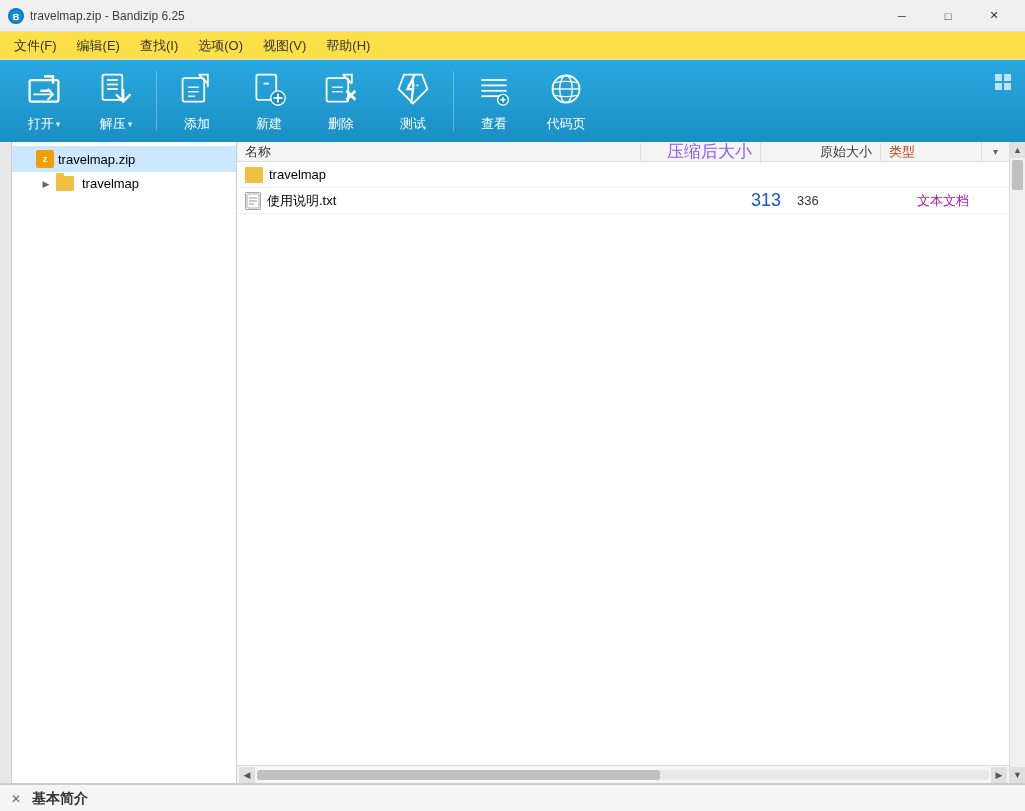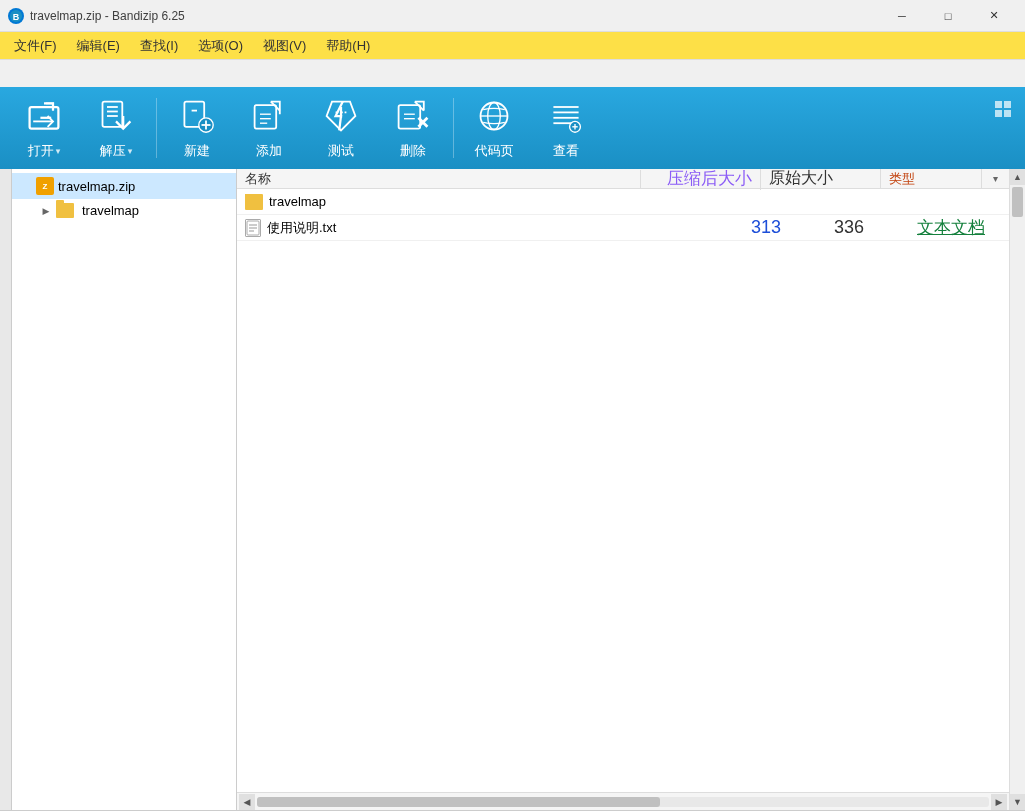--- a/index.html
+++ b/index.html
@@ -79,21 +79,20 @@
 
     
     .toolbar {
       height: 82px;
       background: linear-gradient(180deg, #29a8e0 0%, #1a8fc4 100%);
       display: flex;
       align-items: center;
       padding: 0 8px;
       gap: 0;
       position: relative;
-      margin-top: 27px;
     }
     .toolbar-btn {
       display: flex;
       flex-direction: column;
       align-items: center;
       justify-content: center;
       padding: 8px 16px;
       cursor: pointer;
       color: white;
       border-radius: 4px;
@@ -215,21 +214,22 @@
       width: 120px;
       padding: 0 8px;
       text-align: right;
       font-size: 17px;
       color: #8b5cf6;
       border-right: 1px solid #ddd;
     }
     .col-original {
       width: 120px;
       padding: 0 8px;
-      font-size: 16px;
+      text-align: right;
+      font-size: 13px;
       color: #333;
       border-right: 1px solid #ddd;
     }
     .col-type {
       width: 100px;
       padding: 0 8px;
       font-size: 13px;
       color: #c2410c;
     }
     .col-dropdown {
@@ -268,30 +268,29 @@
     .file-cell-compressed {
       width: 120px;
       padding: 0 8px;
       text-align: right;
       font-size: 18px;
       color: #1d4ed8;
     }
     .file-cell-original {
       width: 120px;
       padding: 0 8px;
-      text-align: center;
-      font-size: 18px;
+      text-align: left;
+      font-size: 13px;
       color: #333;
     }
     .file-cell-type {
       width: 100px;
       padding: 0 8px;
-      font-size: 17px;
-      color: #15803d;
-      text-decoration: underline;
+      font-size: 13px;
+      color: #a21caf;
     }
 
     
     .file-folder-icon {
       width: 18px;
       height: 16px;
       background: #f0c040;
       border-radius: 1px;
       flex-shrink: 0;
       position: relative;
@@ -501,100 +500,100 @@
       <span class="btn-label">解压</span>
       <span class="btn-arrow">▾</span>
     </div>
   </div>
 
   <div class="toolbar-sep"></div>
 
   <div class="toolbar-btn">
     <div class="btn-icon">
       <svg class="svg-icon" viewBox="0 0 40 40">
-        <rect x="6" y="4" width="22" height="28" rx="2" fill="none" stroke="white" stroke-width="2"></rect>
-        <line x1="14" y1="14" x2="20" y2="14" stroke="white" stroke-width="2"></line>
-        <circle cx="30" cy="30" r="8" fill="#1a8fc4" stroke="white" stroke-width="1.5"></circle>
-        <line x1="30" y1="25" x2="30" y2="35" stroke="white" stroke-width="2"></line>
-        <line x1="25" y1="30" x2="35" y2="30" stroke="white" stroke-width="2"></line>
-      </svg>
-    </div>
-    <span class="btn-label">新建</span>
-  </div>
-
-  <div class="toolbar-btn">
-    <div class="btn-icon">
-      <svg class="svg-icon" viewBox="0 0 40 40">
         <rect x="4" y="8" width="24" height="26" rx="2" fill="none" stroke="white" stroke-width="2"></rect>
         <polyline points="22,4 32,4 32,18" fill="none" stroke="white" stroke-width="2"></polyline>
         <line x1="22" y1="4" x2="32" y2="14" stroke="white" stroke-width="2"></line>
         <line x1="10" y1="18" x2="22" y2="18" stroke="white" stroke-width="1.5"></line>
         <line x1="10" y1="23" x2="22" y2="23" stroke="white" stroke-width="1.5"></line>
         <line x1="10" y1="28" x2="18" y2="28" stroke="white" stroke-width="1.5"></line>
       </svg>
     </div>
     <span class="btn-label">添加</span>
   </div>
 
   <div class="toolbar-btn">
     <div class="btn-icon">
       <svg class="svg-icon" viewBox="0 0 40 40">
-        <path d="M10,4 L30,4 L36,20 L20,36 L4,20 Z" fill="none" stroke="white" stroke-width="2"></path>
-        <polyline points="20,10 20,22" stroke="white" stroke-width="2.5"></polyline>
-        <line x1="14" y1="16" x2="26" y2="16" stroke="white" stroke-width="2" stroke-dasharray="3,2"></line>
-
-        <polyline points="22,4 14,20 20,20 18,36" fill="none" stroke="white" stroke-width="2.5"></polyline>
-      </svg>
-    </div>
-    <span class="btn-label">测试</span>
+        <rect x="6" y="4" width="22" height="28" rx="2" fill="none" stroke="white" stroke-width="2"></rect>
+        <line x1="14" y1="14" x2="20" y2="14" stroke="white" stroke-width="2"></line>
+        <circle cx="30" cy="30" r="8" fill="#1a8fc4" stroke="white" stroke-width="1.5"></circle>
+        <line x1="30" y1="25" x2="30" y2="35" stroke="white" stroke-width="2"></line>
+        <line x1="25" y1="30" x2="35" y2="30" stroke="white" stroke-width="2"></line>
+      </svg>
+    </div>
+    <span class="btn-label">新建</span>
   </div>
 
   <div class="toolbar-btn">
     <div class="btn-icon">
       <svg class="svg-icon" viewBox="0 0 40 40">
         <rect x="4" y="8" width="24" height="26" rx="2" fill="none" stroke="white" stroke-width="2"></rect>
         <line x1="22" y1="4" x2="32" y2="14" stroke="white" stroke-width="2"></line>
         <polyline points="22,4 32,4 32,14" fill="none" stroke="white" stroke-width="2"></polyline>
         <line x1="10" y1="18" x2="22" y2="18" stroke="white" stroke-width="1.5"></line>
         <line x1="10" y1="23" x2="22" y2="23" stroke="white" stroke-width="1.5"></line>
         <line x1="26" y1="22" x2="36" y2="32" stroke="white" stroke-width="3"></line>
         <line x1="36" y1="22" x2="26" y2="32" stroke="white" stroke-width="3"></line>
       </svg>
     </div>
     <span class="btn-label">删除</span>
   </div>
 
+  <div class="toolbar-btn">
+    <div class="btn-icon">
+      <svg class="svg-icon" viewBox="0 0 40 40">
+        <path d="M10,4 L30,4 L36,20 L20,36 L4,20 Z" fill="none" stroke="white" stroke-width="2"></path>
+        <polyline points="20,10 20,22" stroke="white" stroke-width="2.5"></polyline>
+        <line x1="14" y1="16" x2="26" y2="16" stroke="white" stroke-width="2" stroke-dasharray="3,2"></line>
+
+        <polyline points="22,4 14,20 20,20 18,36" fill="none" stroke="white" stroke-width="2.5"></polyline>
+      </svg>
+    </div>
+    <span class="btn-label">测试</span>
+  </div>
+
   <div class="toolbar-sep"></div>
-
-  <div class="toolbar-btn">
-    <div class="btn-icon">
-      <svg class="svg-icon" viewBox="0 0 40 40">
-        <circle cx="20" cy="20" r="15" fill="none" stroke="white" stroke-width="2"></circle>
-        <ellipse cx="20" cy="20" rx="7" ry="15" fill="none" stroke="white" stroke-width="1.5"></ellipse>
-        <line x1="5" y1="20" x2="35" y2="20" stroke="white" stroke-width="1.5"></line>
-        <path d="M8,13 Q20,10 32,13" fill="none" stroke="white" stroke-width="1.5"></path>
-        <path d="M8,27 Q20,30 32,27" fill="none" stroke="white" stroke-width="1.5"></path>
-      </svg>
-    </div>
-    <span class="btn-label">代码页</span>
-  </div>
 
   <div class="toolbar-btn">
     <div class="btn-icon">
       <svg class="svg-icon" viewBox="0 0 40 40">
         <line x1="6" y1="10" x2="34" y2="10" stroke="white" stroke-width="2"></line>
         <line x1="6" y1="16" x2="34" y2="16" stroke="white" stroke-width="2"></line>
         <line x1="6" y1="22" x2="34" y2="22" stroke="white" stroke-width="2"></line>
         <line x1="6" y1="28" x2="34" y2="28" stroke="white" stroke-width="2"></line>
         <circle cx="30" cy="32" r="6" fill="#1a8fc4" stroke="white" stroke-width="1.5"></circle>
         <line x1="27" y1="32" x2="33" y2="32" stroke="white" stroke-width="1.5"></line>
         <line x1="30" y1="29" x2="30" y2="35" stroke="white" stroke-width="1.5"></line>
       </svg>
     </div>
     <span class="btn-label">查看</span>
+  </div>
+
+  <div class="toolbar-btn">
+    <div class="btn-icon">
+      <svg class="svg-icon" viewBox="0 0 40 40">
+        <circle cx="20" cy="20" r="15" fill="none" stroke="white" stroke-width="2"></circle>
+        <ellipse cx="20" cy="20" rx="7" ry="15" fill="none" stroke="white" stroke-width="1.5"></ellipse>
+        <line x1="5" y1="20" x2="35" y2="20" stroke="white" stroke-width="1.5"></line>
+        <path d="M8,13 Q20,10 32,13" fill="none" stroke="white" stroke-width="1.5"></path>
+        <path d="M8,27 Q20,30 32,27" fill="none" stroke="white" stroke-width="1.5"></path>
+      </svg>
+    </div>
+    <span class="btn-label">代码页</span>
   </div>
 
   <div class="toolbar-grid-btn">
     <svg width="20" height="20" viewBox="0 0 20 20">
       <rect x="2" y="2" width="7" height="7" fill="white" opacity="0.7"></rect>
       <rect x="11" y="2" width="7" height="7" fill="white" opacity="0.7"></rect>
       <rect x="2" y="11" width="7" height="7" fill="white" opacity="0.7"></rect>
       <rect x="11" y="11" width="7" height="7" fill="white" opacity="0.7"></rect>
     </svg>
   </div>

